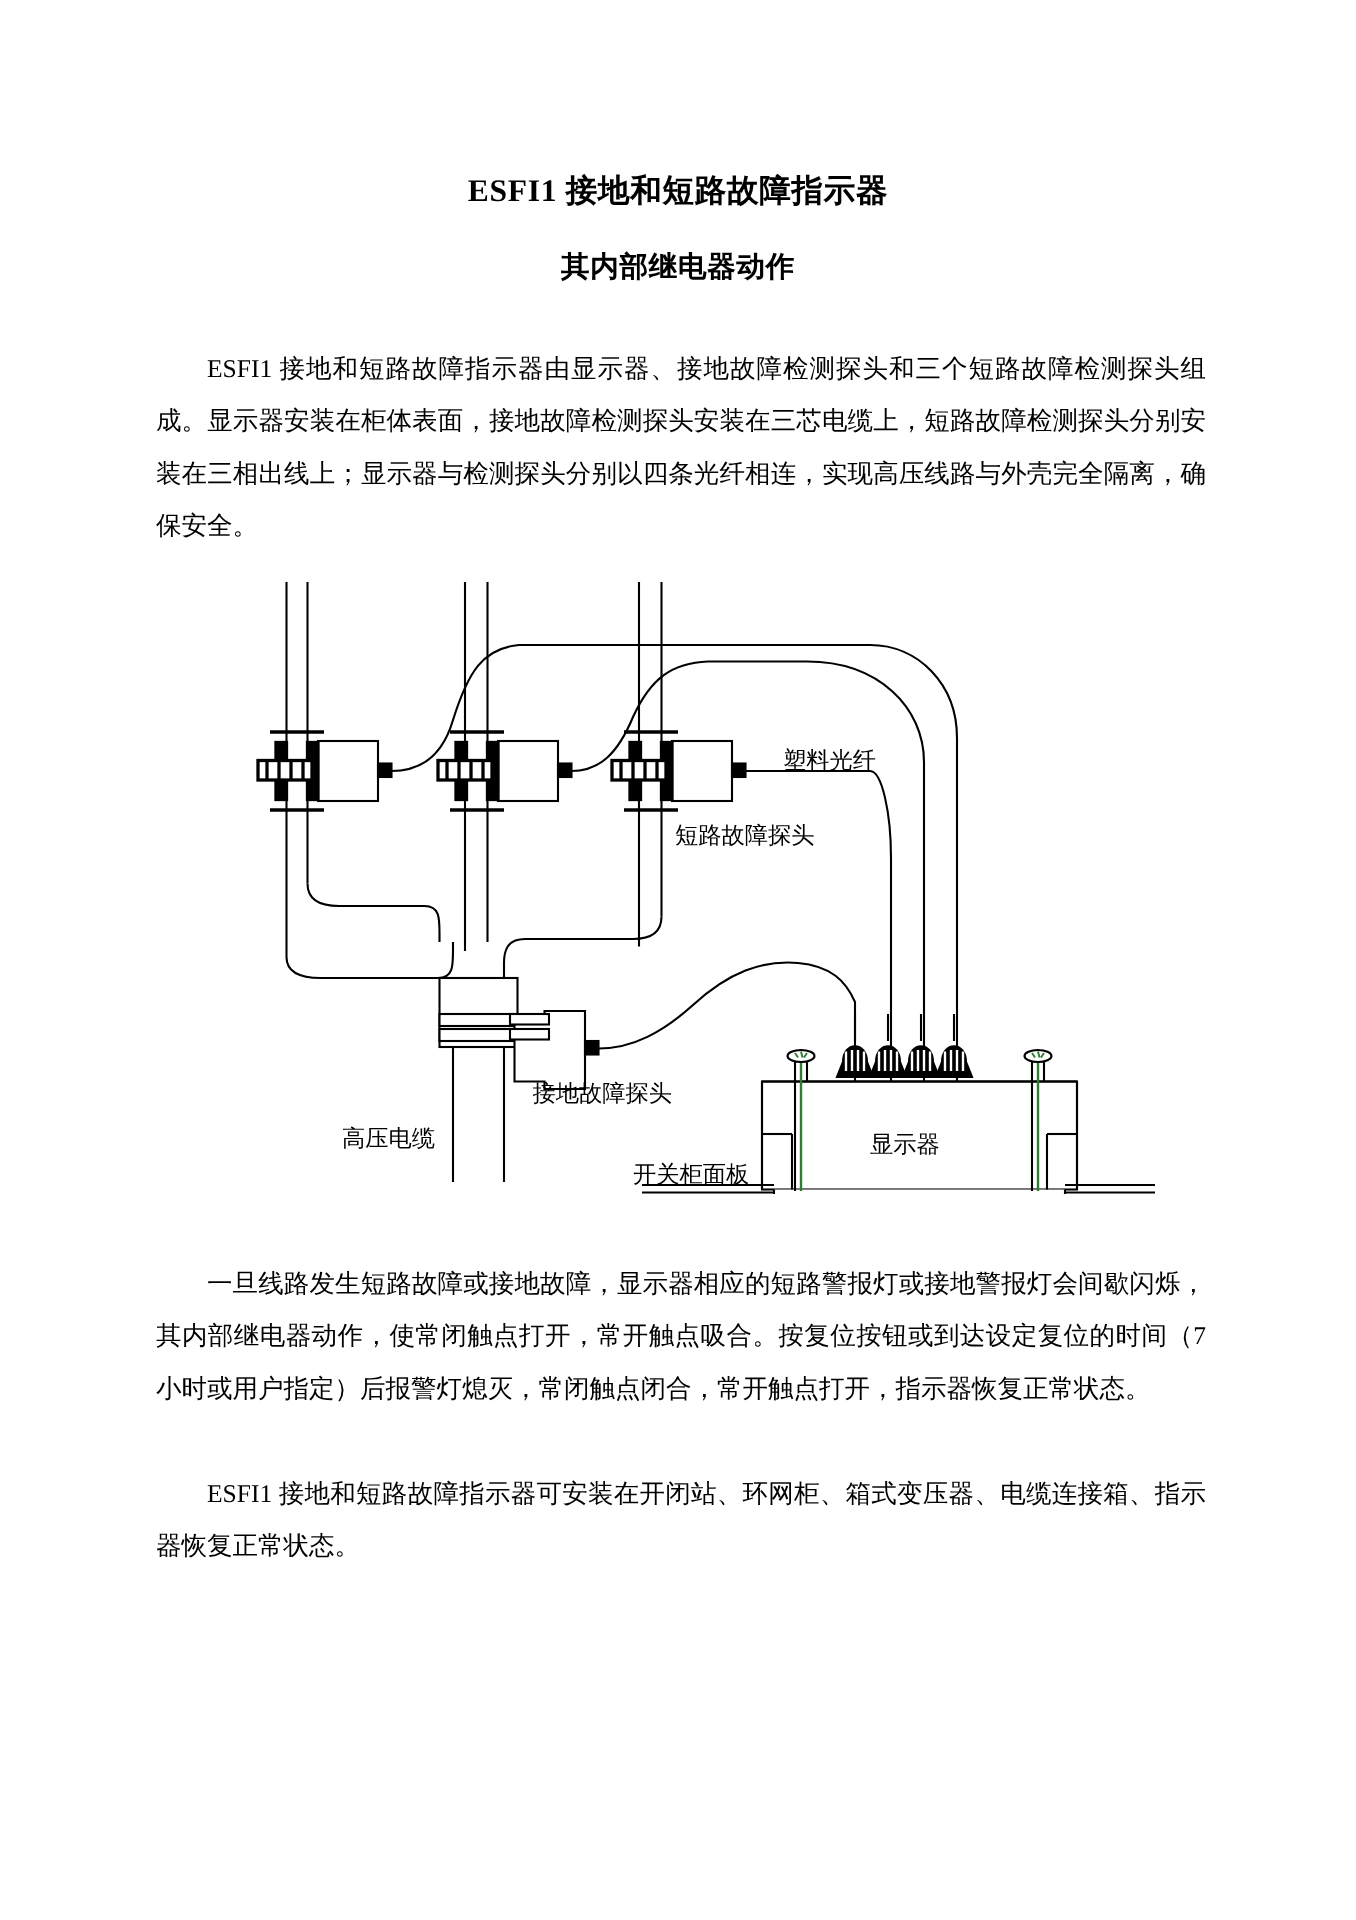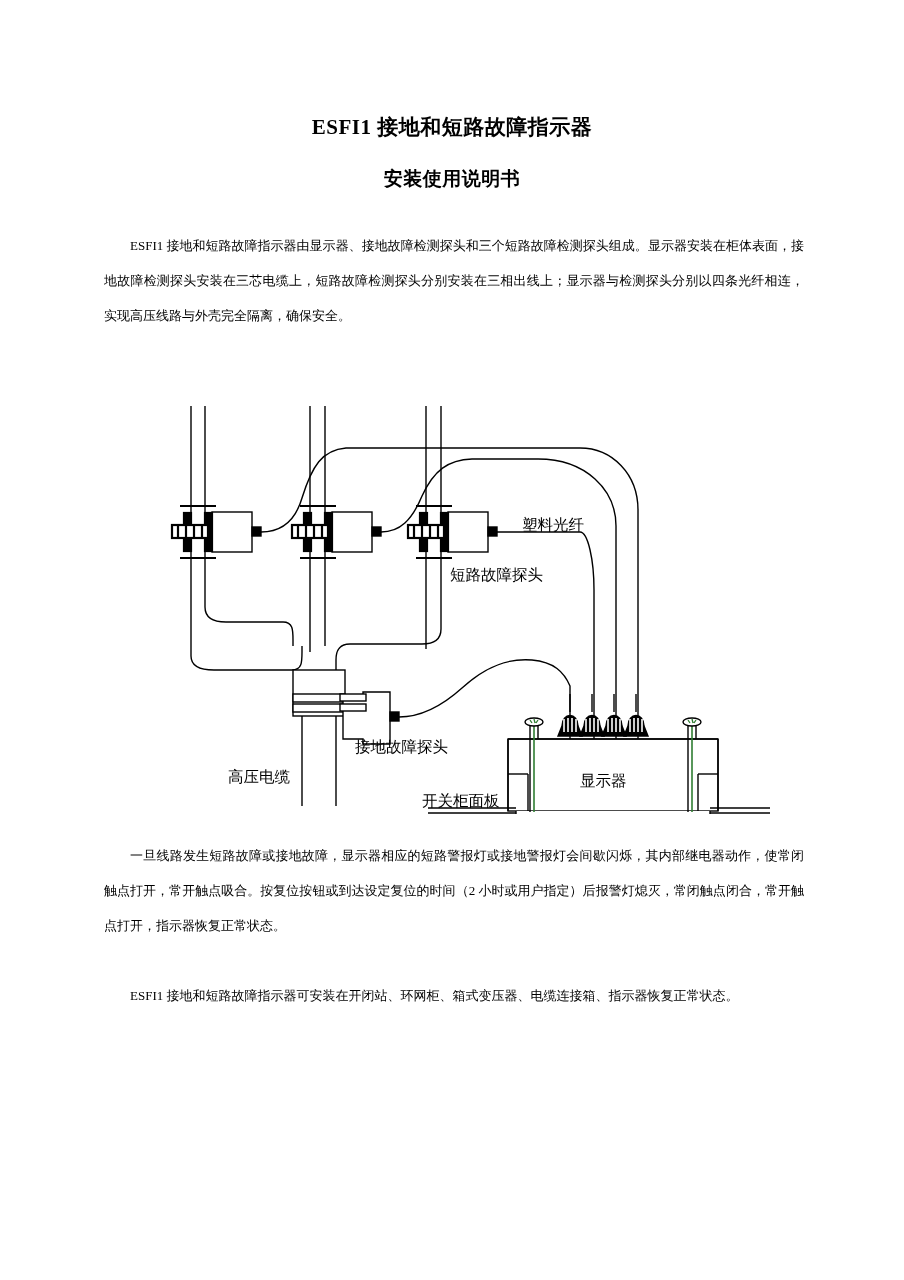--- a/index.html
+++ b/index.html
@@ -46,36 +46,36 @@
     margin-top: 22px;
     letter-spacing: 0.5px;
     font-family: "Liberation Serif", "DejaVu Serif", serif;
   }
 
   
   .body-text {
     position: absolute;
     left: 104px;
     width: 700px;
-    font-size: 13px;
+    font-size: 17px;
     line-height: 35px;
     text-align: justify;
     text-justify: inter-ideograph;
     font-family: "Liberation Serif", "DejaVu Serif", serif;
   }
   .para-1 { top: 228px; }
   .para-2 { top: 838px; }
   .para-3 { top: 978px; }
   .indent { text-indent: 2em; display: block; }
 
   
   .diagram-wrap {
     position: absolute;
     left: 150px;
-    top: 394px;
+    top: 376px;
     width: 620px;
     height: 420px;
   }
   .diagram-wrap svg { display: block; }
 
   .dlabel {
     font-family: "DejaVu Sans", "Liberation Sans", sans-serif;
     font-size: 15.5px;
     fill: #000000;
     font-weight: 500;
@@ -106,21 +106,21 @@
     stroke-width: 1.3;
   }
 </style>
 </head>
 <body>
 
 <div class="page">
 
   <div class="title-block">
     <div class="title-main">ESFI1 接地和短路故障指示器</div>
-    <div class="title-sub">安装使用说明书</div>
+    <div class="title-sub">其内部继电器动作</div>
   </div>
 
   <div class="body-text para-1">
     <span class="indent">ESFI1 接地和短路故障指示器由显示器、接地故障检测探头和三个短路故障检测探头组成。显示器安装在柜体表面，接地故障检测探头安装在三芯电缆上，短路故障检测探头分别安装在三相出线上；显示器与检测探头分别以四条光纤相连，实现高压线路与外壳完全隔离，确保安全。</span>
   </div>
 
   <div class="diagram-wrap">
     <svg width="620" height="420" viewBox="0 0 620 420" xmlns="http://www.w3.org/2000/svg">
       <g fill="none" stroke="#000000" stroke-width="1.4" stroke-linecap="butt">
 
@@ -322,21 +322,21 @@
 
       <text class="dlabel" x="78" y="388">高压电缆</text>
 
       <text class="dlabel" x="430" y="392">显示器</text>
 
       <text class="dlabel" x="272" y="412">开关柜面板</text>
     </svg>
   </div>
 
   <div class="body-text para-2">
-    <span class="indent">一旦线路发生短路故障或接地故障，显示器相应的短路警报灯或接地警报灯会间歇闪烁，其内部继电器动作，使常闭触点打开，常开触点吸合。按复位按钮或到达设定复位的时间（2 小时或用户指定）后报警灯熄灭，常闭触点闭合，常开触点打开，指示器恢复正常状态。</span>
+    <span class="indent">一旦线路发生短路故障或接地故障，显示器相应的短路警报灯或接地警报灯会间歇闪烁，其内部继电器动作，使常闭触点打开，常开触点吸合。按复位按钮或到达设定复位的时间（7 小时或用户指定）后报警灯熄灭，常闭触点闭合，常开触点打开，指示器恢复正常状态。</span>
   </div>
 
   <div class="body-text para-3">
     <span class="indent">ESFI1 接地和短路故障指示器可安装在开闭站、环网柜、箱式变压器、电缆连接箱、指示器恢复正常状态。</span>
   </div>
 
 
 </div>
 
 </body></html>

